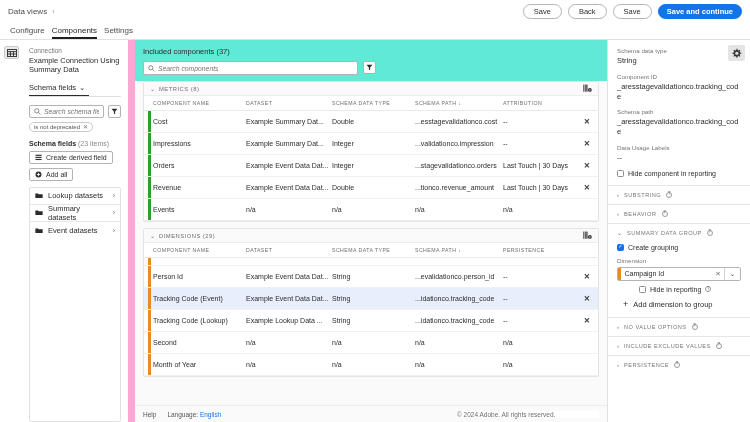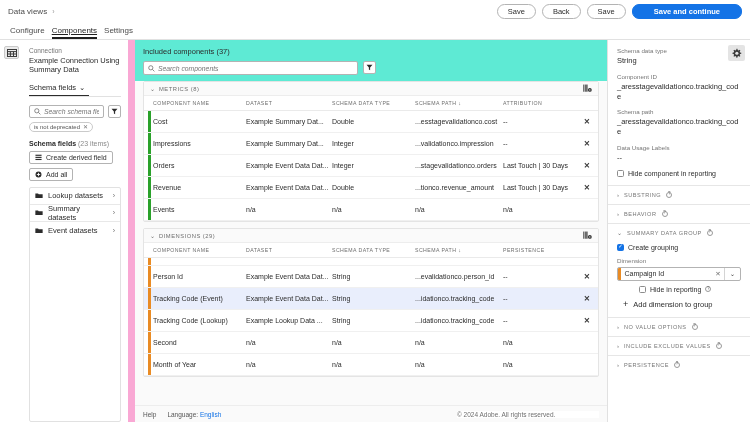--- a/index.html
+++ b/index.html
@@ -17,26 +17,26 @@
   .crumbs { display: flex; align-items: center; gap: 5px; font-size: 8px; }
   .crumb-link { color:#4b4b4b; }
   .crumb-sep { color:#9a9a9a; font-size: 7px; }
   .crumb-current { font-weight: bold; color:#1f1f1f; font-size: 8.5px; }
   .topbar-actions { margin-left:auto; display:flex; align-items:center; gap:6px; }
   .btn-pill {
     height: 15px; border-radius: 8px; border:1px solid #b3b3b3; background:#fff;
     font-size: 7.5px; color:#2c2c2c; padding: 0 10px; display:flex; align-items:center;
     font-family:"Liberation Sans", sans-serif; cursor:pointer; white-space:nowrap;
   }
-  .btn-pill.cta { background:#1473e6; border-color:#1473e6; color:#fff; font-weight:bold; padding:0 21px;border-radius:7px; }
+  .btn-pill.cta { background:#1473e6; border-color:#1473e6; color:#fff; font-weight:bold; padding:0 8px; }
 
   
   .tabs { height: 17px; flex:0 0 17px; display:flex; align-items:flex-end; gap:7px; padding:0 10px; }
   .tab { font-size: 8px; color:#4b4b4b; padding-bottom:2px; border-bottom:2px solid transparent; cursor:pointer; }
-  .tab.active { color:#1f1f1f; border-bottom-color:#1f1f1f;text-decoration:underline; }
+  .tab.active { color:#1f1f1f; border-bottom-color:#1f1f1f; }
   .divider-h { height:1px; background:#e1e1e1; }
 
   
   .body { flex:1 1 auto; display:flex; min-height:0; background:#fff; }
 
   
   .rail { width: 22px; flex:0 0 22px; padding: 6px 4px 0 4px; background:#fff; }
   .rail-btn {
     width:15px; height:13px; border:1px solid #c9c9c9; border-radius:2px;
     background:#ebebeb; display:flex; align-items:center; justify-content:center; cursor:pointer;

